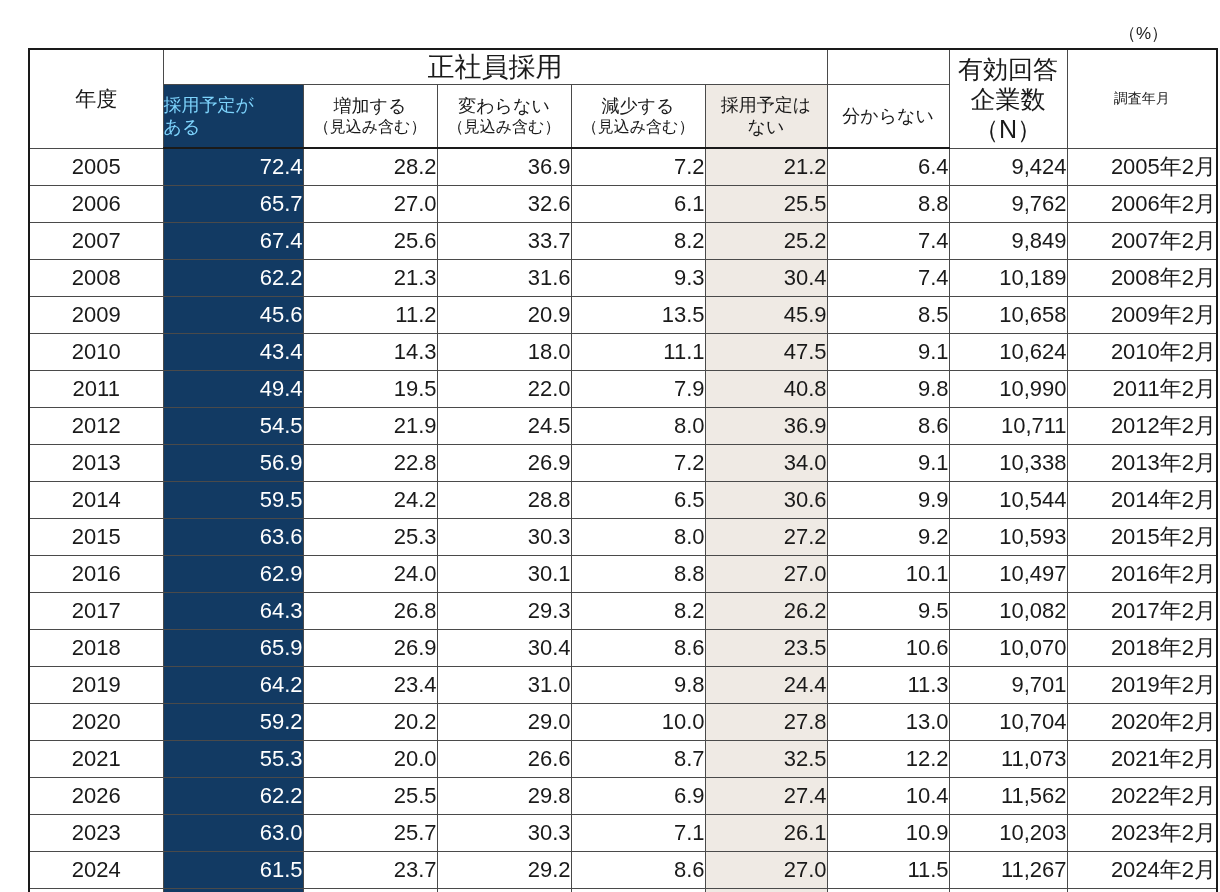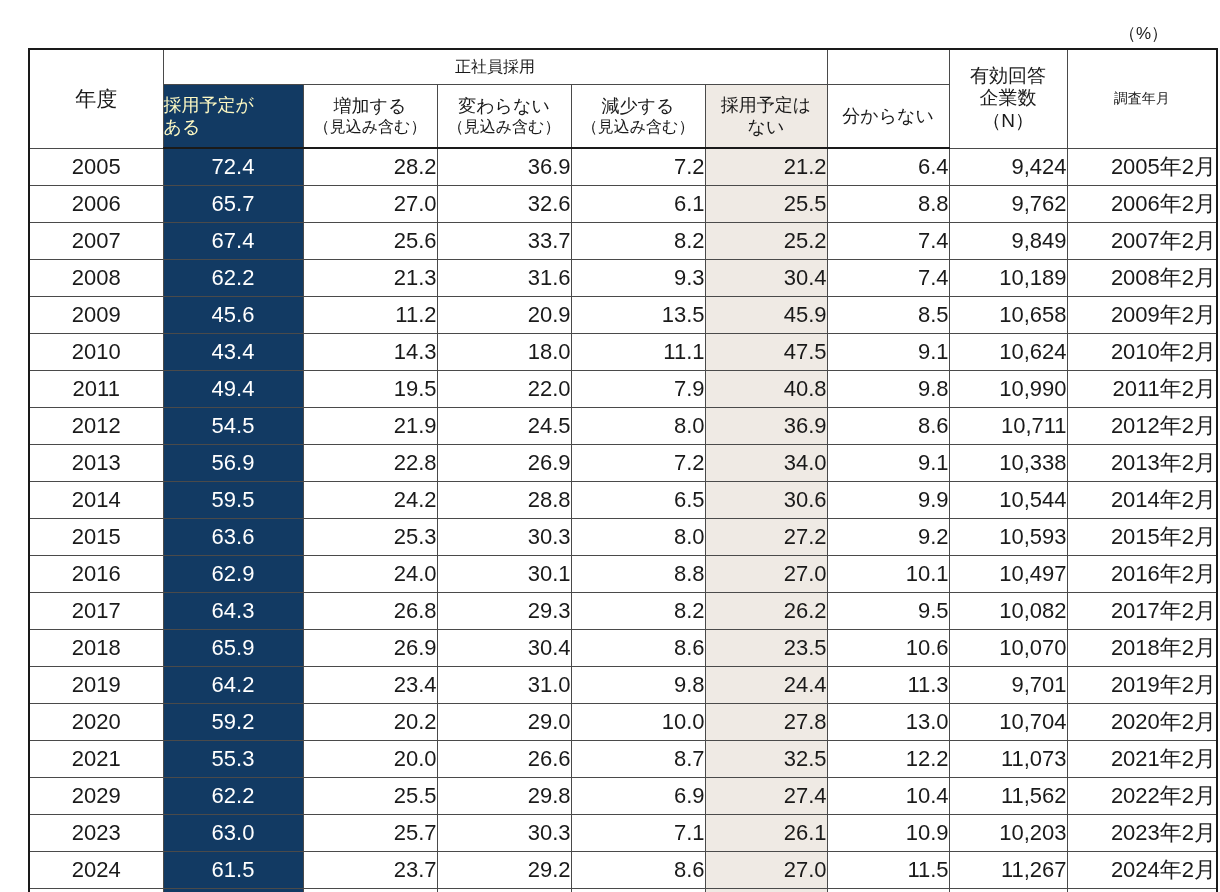--- a/index.html
+++ b/index.html
@@ -56,52 +56,52 @@
   col.c-n         { width: 118px; }
   col.c-month     { width: 150px; }
 
   
   thead th {
     text-align: center;
     font-weight: normal;
     background: #ffffff;
   }
   .h-group {
-    font-size: 16px;
+    font-size: 27px;
     height: 34px;
     line-height: 34px;
   }
   .h-year {
     font-size: 21px;
   }
   .h-sub {
     height: 62px;
     font-size: 18px;
     line-height: 1.25;
     padding: 2px 4px;
   }
   .h-sub .l2 {
     font-size: 16px;
     display: block;
   }
   .h-plan {
     background: #123a63;
-    color: #fef9c3;
+    color: #7dd3fc;
     text-align: left;
     padding-left: 8px;
     font-size: 18px;
     line-height: 1.25;
   }
   .h-noplan {
     background: #efeae4;
     font-size: 18px;
     line-height: 1.25;
   }
   .h-n {
-    font-size: 19px;
+    font-size: 25px;
     line-height: 1.2;
   }
   .h-month {
     font-size: 14px;
     margin-left: 23px;
   }
 
   
   tbody td {
     height: 36px;
@@ -110,21 +110,21 @@
   td.year {
     text-align: center;
   }
   td.num {
     text-align: right;
     padding-right: 9px;
   }
   td.plan {
     background: #123a63;
     color: #ffffff;
-    text-align: center;
+    text-align: right;
     padding-right: 9px;
   }
   td.noplan {
     background: #efeae4;
     text-align: right;
     padding-right: 9px;
   }
   td.month {
     text-align: right;
     padding-right: 7px;
@@ -386,21 +386,21 @@
             <td class="plan">55.3</td>
             <td class="num">20.0</td>
             <td class="num">26.6</td>
             <td class="num">8.7</td>
             <td class="noplan">32.5</td>
             <td class="num">12.2</td>
             <td class="num">11,073</td>
             <td class="month edge-right">2021年2月</td>
           </tr>
           <tr>
-            <td class="year edge-left">2029</td>
+            <td class="year edge-left">2026</td>
             <td class="plan">62.2</td>
             <td class="num">25.5</td>
             <td class="num">29.8</td>
             <td class="num">6.9</td>
             <td class="noplan">27.4</td>
             <td class="num">10.4</td>
             <td class="num">11,562</td>
             <td class="month edge-right">2022年2月</td>
           </tr>
           <tr>

